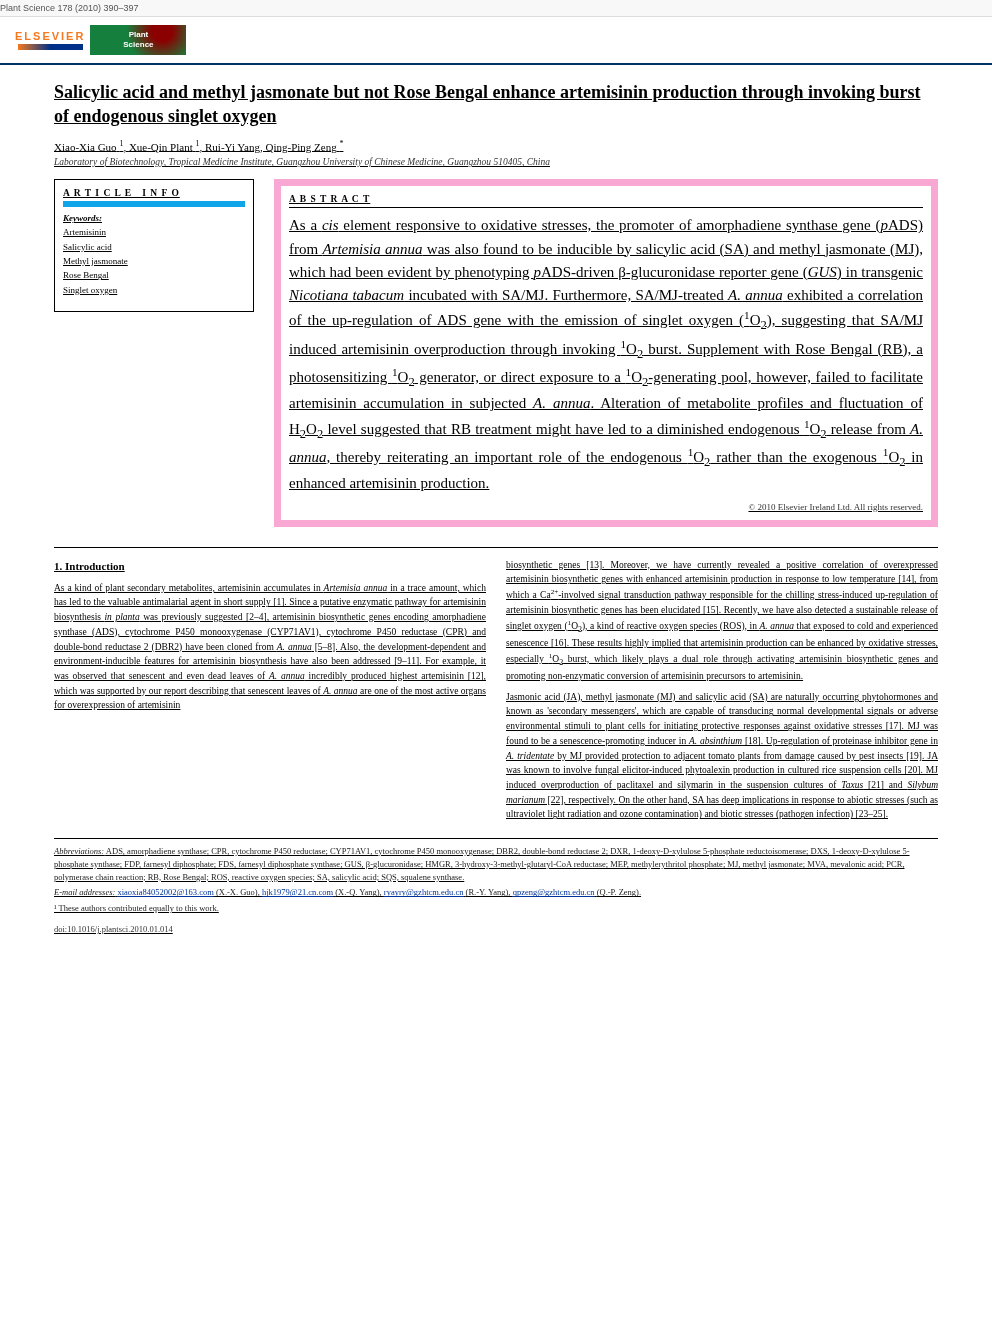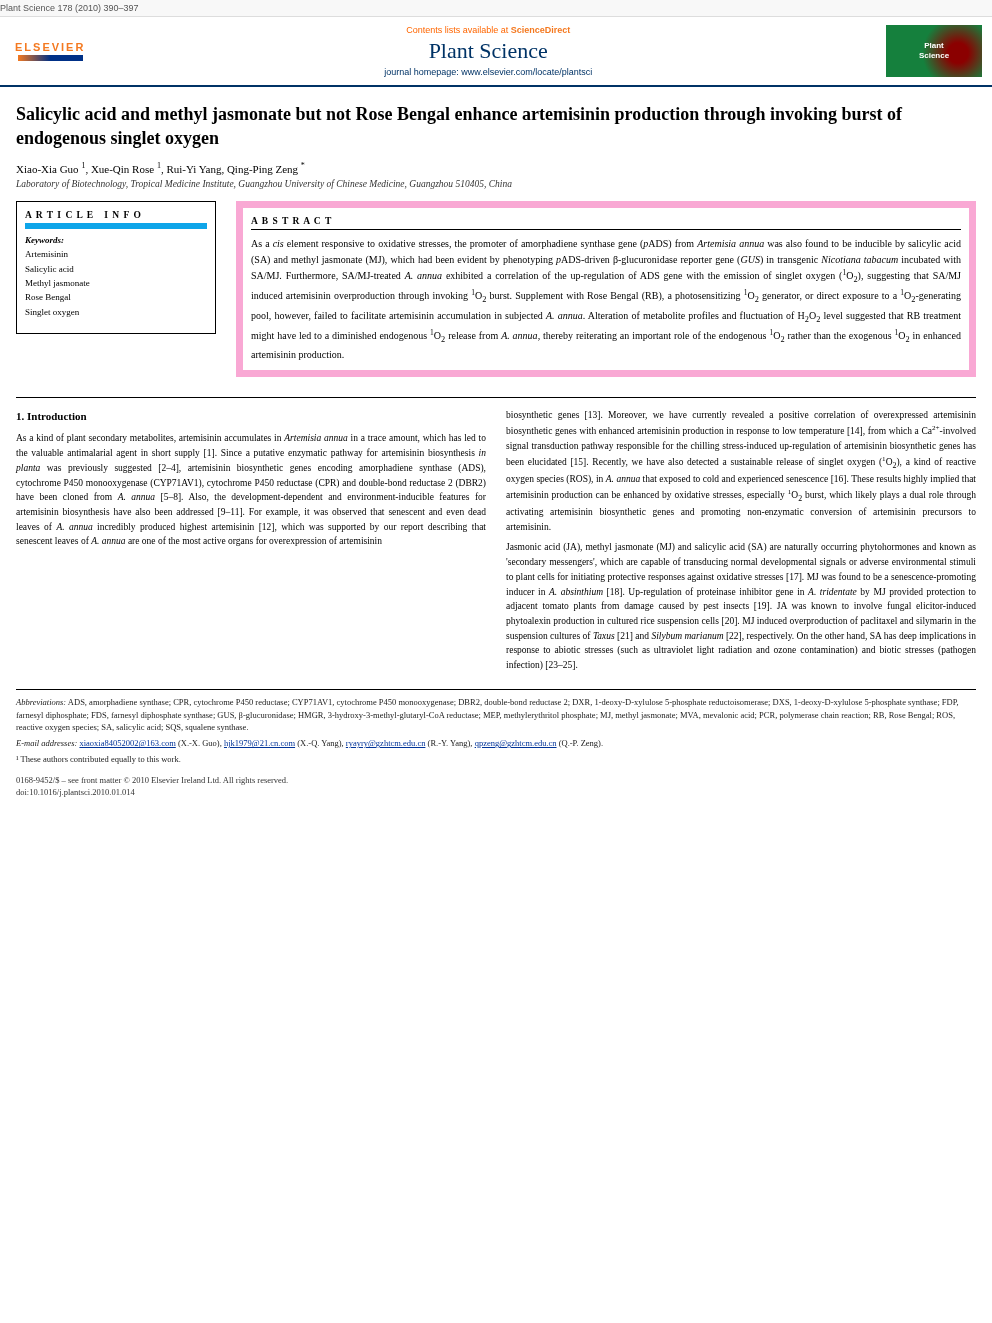--- a/index.html
+++ b/index.html
@@ -86,21 +86,22 @@
       position: absolute;
       bottom: 0;
       right: 0;
       width: 60px;
       height: 60px;
       background: radial-gradient(circle at 60% 60%, #8B0000 20%, transparent 70%);
       z-index: 1;
     }
     
     .content {
-      padding: 15px 16px;
+      padding: 15px 54px;
+      text-decoration: underline;
     }
     
     .article-title {
       font-size: 18px;
       font-weight: bold;
       line-height: 1.35;
       margin-bottom: 10px;
       color: #000;
       font-family: 'Times New Roman', serif;
     }
@@ -174,21 +175,21 @@
     .abstract-box h3 {
       font-size: 9.5px;
       font-variant: small-caps;
       letter-spacing: 1px;
       margin-bottom: 6px;
       font-weight: bold;
       border-bottom: 1px solid #000;
       padding-bottom: 3px;
     }
     .abstract-box p {
-      font-size: 10px;
+      font-size: 15px;
       line-height: 1.55;
       text-align: justify;
     }
     .copyright-line {
       font-size: 9px;
       text-align: right;
       margin-top: 6px;
       color: #333;
     }
     
@@ -269,43 +270,35 @@
     <span>Plant Science 178 (2010) 390–397</span>
   </div>
 
   <div class="journal-header">
 
     <div class="elsevier-logo-box">
       <div class="elsevier-wordmark">ELSEVIER</div>
       <div class="elsevier-stripe"></div>
     </div>
 
-    <div class="journal-center">
-      <div class="sciencedirect-link">
-        <span>Contents lists available at </span>
-        <span style="color:#f47920; font-weight:bold;">ScienceDirect</span>
-      </div>
-      <div class="journal-title">Plant Science</div>
-      <div class="journal-homepage">journal homepage: www.elsevier.com/locate/plantsci</div>
-    </div>
 
     <div class="plant-science-logo">
       <div class="ps-bg"></div>
       <div class="ps-text">Plant<br>Science</div>
     </div>
   </div>
 
   <div class="content">
 
     <div class="article-title">Salicylic acid and methyl jasmonate but not Rose Bengal enhance artemisinin production through invoking burst of endogenous singlet oxygen</div>
 
     <div class="authors">
       <span>Xiao-Xia Guo</span>
       <sup>1</sup>,
-      <span> Xue-Qin Rose</span>
+      <span> Xue-Qin Plant</span>
       <sup>1</sup>,
       <span> Rui-Yi Yang, Qing-Ping Zeng</span>
       <sup>*</sup>
     </div>
 
     <div class="affiliation">Laboratory of Biotechnology, Tropical Medicine Institute, Guangzhou University of Chinese Medicine, Guangzhou 510405, China</div>
 
     <div class="two-col">
 
       <div class="left-col">
@@ -335,20 +328,21 @@
             which had been evident by phenotyping <em>p</em>ADS-driven β-glucuronidase reporter gene (<em>GUS</em>) in transgenic
             <em>Nicotiana tabacum</em> incubated with SA/MJ. Furthermore, SA/MJ-treated <em>A. annua</em> exhibited a correlation of
             the up-regulation of ADS gene with the emission of singlet oxygen (<sup>1</sup>O<sub>2</sub>), suggesting that SA/MJ induced
             artemisinin overproduction through invoking <sup>1</sup>O<sub>2</sub> burst. Supplement with Rose Bengal (RB), a
             photosensitizing <sup>1</sup>O<sub>2</sub> generator, or direct exposure to a <sup>1</sup>O<sub>2</sub>-generating pool, however, failed to facilitate
             artemisinin accumulation in subjected <em>A. annua</em>. Alteration of metabolite profiles and fluctuation of H<sub>2</sub>O<sub>2</sub>
             level suggested that RB treatment might have led to a diminished endogenous <sup>1</sup>O<sub>2</sub> release from <em>A. annua</em>,
             thereby reiterating an important role of the endogenous <sup>1</sup>O<sub>2</sub> rather than the exogenous <sup>1</sup>O<sub>2</sub> in enhanced
             artemisinin production.
           </p>
+          <div class="copyright-line">© 2010 Elsevier Ireland Ltd. All rights reserved.</div>
         </div>
       </div>
 
     </div>
 
     <hr class="divider">
 
     <div class="body-two-col">
 
       <div class="body-col">
@@ -398,18 +392,17 @@
         <span> (X.-Q. Yang), </span>
         <span class="link-text">ryayry@gzhtcm.edu.cn</span>
         <span> (R.-Y. Yang), </span>
         <span class="link-text">qpzeng@gzhtcm.edu.cn</span>
         <span> (Q.-P. Zeng).</span>
       </p>
       <p>¹ These authors contributed equally to this work.</p>
     </div>
 
     <div class="page-bottom">
-      <div>0168-9452/$ – see front matter © 2010 Elsevier Ireland Ltd. All rights reserved.</div>
       <div>doi:10.1016/j.plantsci.2010.01.014</div>
     </div>
 
   </div>
 </div>
 
 </body></html>

